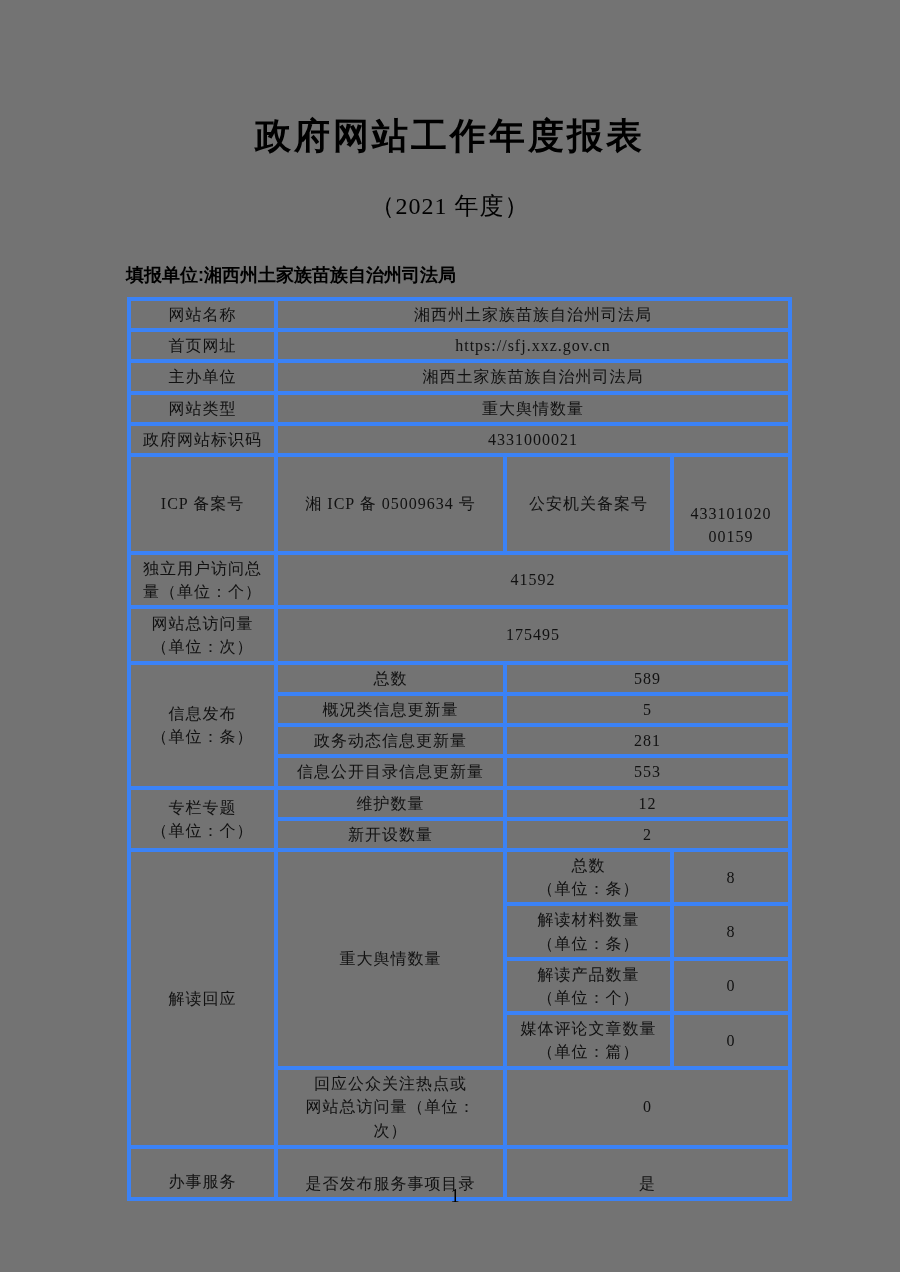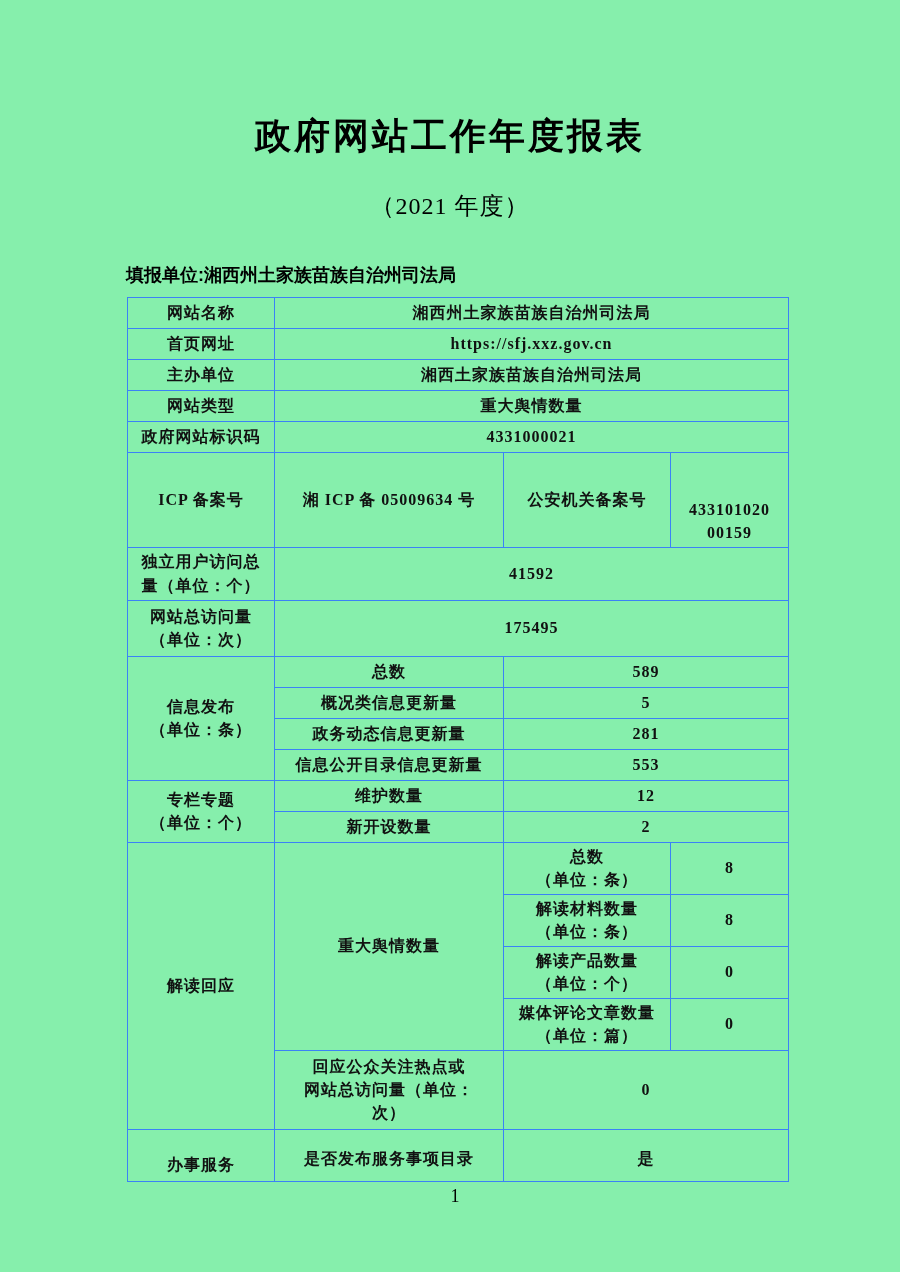--- a/index.html
+++ b/index.html
@@ -1,19 +1,19 @@
 <!DOCTYPE html>
 <html><head>
 <meta charset="utf-8">
 <style>
   html,body { margin:0; padding:0; background:#ffffff; }
   .page {
     position:relative;
     width:900px; height:1272px;
-    background:#86efac;
+    background:#737373;
     font-family:"Liberation Serif","DejaVu Serif",serif;
     color:#111111;
     overflow:hidden;
   }
   .title {
     position:absolute; top:112px; left:0; width:900px;
     margin:0; text-align:center;
     font-family:"Liberation Sans","DejaVu Sans",sans-serif;
     font-weight:700; font-size:36px; letter-spacing:3px; color:#000;
   }
@@ -25,44 +25,43 @@
     position:absolute; top:263px; left:126px;
     font-family:"Liberation Sans","DejaVu Sans",sans-serif;
     font-weight:700; font-size:18px; color:#000;
   }
   table.report {
     position:absolute; top:297px; left:127px;
     border-collapse:collapse; table-layout:fixed; width:661px;
     font-size:16px;
   }
   table.report td {
-    border:1px solid #3b82f6;
+    border:4px solid #3b82f6;
     text-align:center; vertical-align:middle;
     padding:2px 5px;
     white-space:pre-line;
     letter-spacing:1px;
     line-height:1.45;
     overflow:hidden;
-    font-weight:bold;
   }
   col.c1 { width:147px; }
   col.c2 { width:229px; }
   col.c3 { width:167px; }
   col.c4 { width:118px; }
   tr.h31 { height:31px; }
   tr.h53 { height:53px; }
   tr.h56 { height:56px; }
   tr.h52 { height:52px; }
   tr.h79 { height:79px; }
   td.police-value span {
     display:inline-block; max-width:88px;
     word-break:break-all; vertical-align:middle;margin-top:20px;
   }
   tr.services td.align-bottom { vertical-align:bottom; padding-bottom:4px; }
-  tr.services td.align-top { vertical-align:top; padding-top:17px; }
+  tr.services td.align-top { vertical-align:top; padding-top:23px; }
   .pagenum {
     position:absolute; top:1186px; left:0; width:910px;
     text-align:center; font-size:18px; color:#000;
   }
 </style>
 </head>
 <body>
 
 <div class="page">
 

